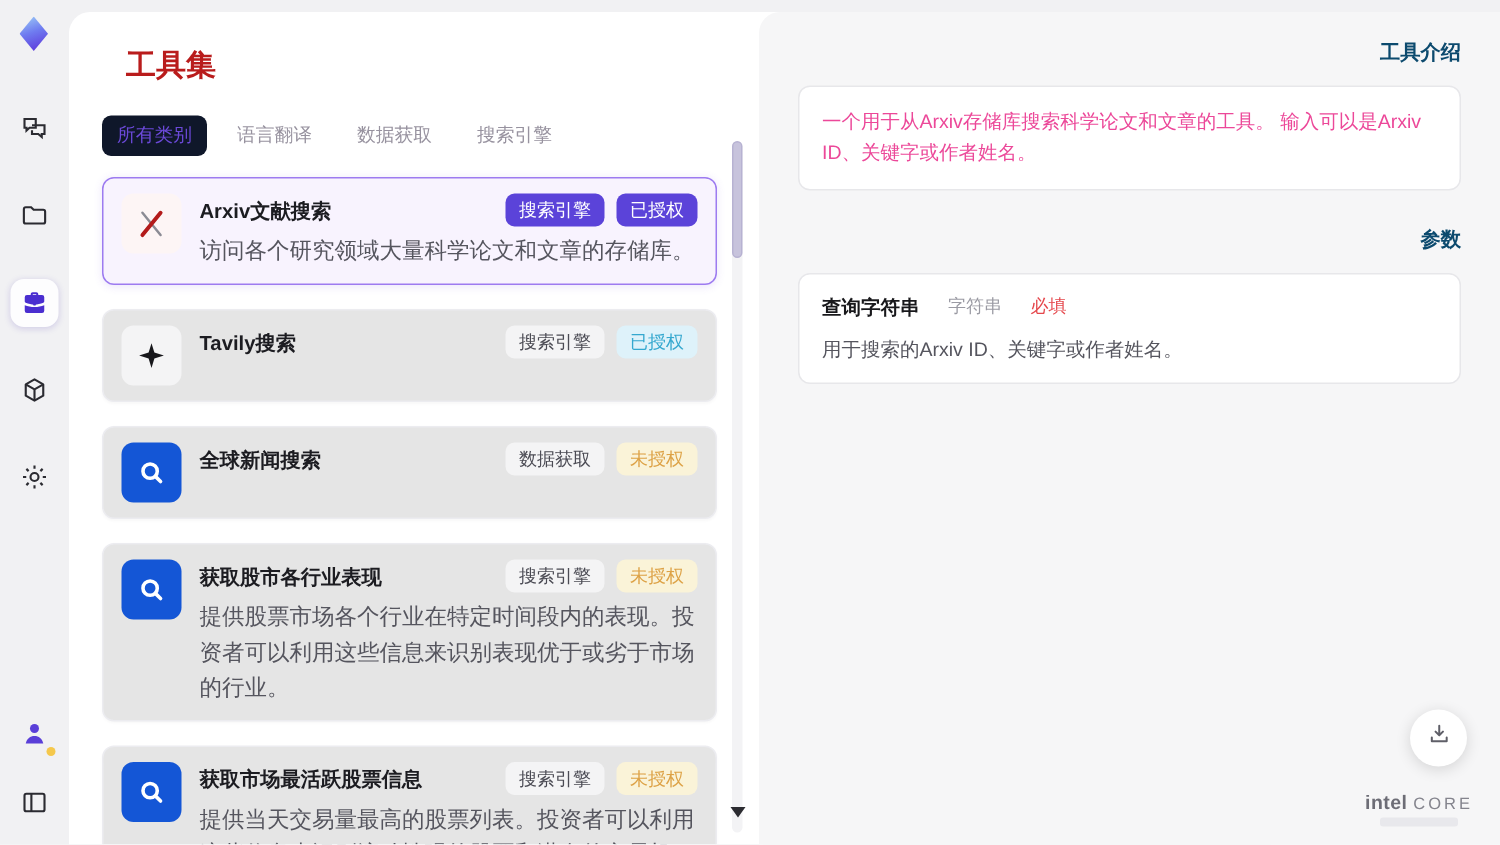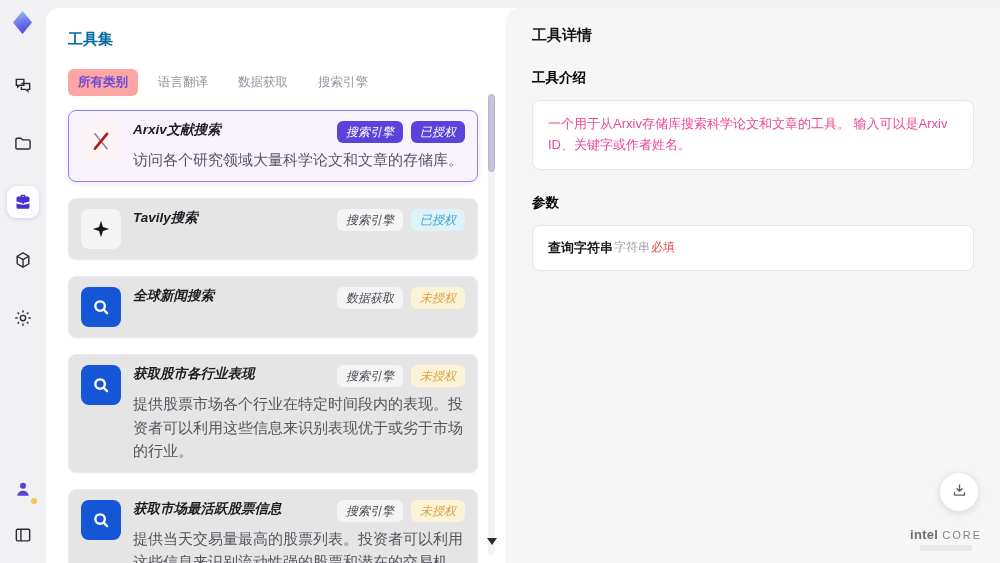--- a/index.html
+++ b/index.html
@@ -23,36 +23,36 @@
   .user-dot { position:relative; }
   .user-dot .badge-dot { position:absolute; right:2px; bottom:1px; width:6px; height:6px;
     border-radius:50%; background:#f5c84c; }
 
   
   .sheet { flex:1; display:flex; background:#ffffff; margin-top:8px;
            border-radius:14px 0 0 0; overflow:hidden; }
 
   
   .list-pane { width:452px; flex-shrink:0; padding:16px 20px 0 22px; position:relative; overflow:hidden; }
-  .list-title { font-size:15px; font-weight:700; color:#0369a1; margin:6px 0 20px; }
+  .list-title { font-size:20px; font-weight:700; color:#b91c1c; margin:6px 16px 20px; }
   .tabs { display:flex; align-items:center; gap:10px; margin-bottom:14px; }
   .tab { font-size:12.5px; color:#97929f; padding:5px 10px; border-radius:6px; cursor:pointer; white-space:nowrap; }
-  .tab.active { color:#6b49d8; background:#fca5a5; font-weight:700; }
+  .tab.active { color:#6b49d8; background:#0f172a; font-weight:400; }
 
   .cards { display:flex; flex-direction:column; gap:16px; }
   .card { display:flex; gap:12px; padding:10px 12px; border:1px solid #ececf0; border-radius:8px;
           background:#e5e5e5; cursor:pointer; box-shadow:0 1px 2px rgba(0,0,0,.03); }
   .card.selected { border:1.5px solid #9d7bf0; background:#f8f3fe; box-shadow:0 1px 6px rgba(120,80,230,.14); }
   .ticon { width:40px; height:40px; border-radius:8px; flex-shrink:0; display:flex;
            align-items:center; justify-content:center; }
   .ticon.arxiv { background:#fdf5f5; }
   .ticon.tavily { background:#f4f4f5; }
   .ticon.blue-search { background:#1456d6; }
   .card-body { flex:1; min-width:0; }
-  .card-row1 { display:flex; justify-content:space-between; align-items:flex-start; gap:2px;font-style:italic; }
+  .card-row1 { display:flex; justify-content:space-between; align-items:flex-end; gap:2px; }
   .tool-name { font-size:13.5px; font-weight:700; color:#1c1c21; line-height:1.4; }
   .badges { display:flex; gap:8px; flex-shrink:0; }
   .badge { font-size:12px; line-height:1; padding:5px 9px; border-radius:6px; white-space:nowrap; }
   .badge.solid { background:#5b43d9; color:#ffffff; }
   .badge.plain { background:#f4f4f5; color:#4b4b54; }
   .badge.blue  { background:#def2fa; color:#35a8cf; }
   .badge.orange{ background:#faf3d8; color:#dda246; }
   .tool-desc { font-size:15px; color:#55555e; line-height:1.55; margin-top:5px; }
 
   
@@ -60,25 +60,25 @@
   .list-scrollbar .track { position:absolute; inset:0; background:#f3f3f5; border-radius:4px; }
   .list-scrollbar .thumb { position:absolute; top:0; left:0; width:7px; height:78px;
     background:#c7c3dc; border-radius:4px; border:1px solid #b7b2d2; }
   .scroll-arrow { position:absolute; right:1px; bottom:18px; width:0; height:0;
     border-left:5px solid transparent; border-right:5px solid transparent; border-top:7px solid #2c2c31; }
 
   
   .details-pane { flex:1; background:#f6f6f7; border-radius:14px 0 0 0; margin-left:8px;
                   padding:18px 26px; position:relative; }
   .details-title { font-size:15px; font-weight:700; color:#18181b; margin-bottom:24px; }
-  .section-head { font-size:13.5px; font-weight:700; color:#000000; margin-bottom:13px; }
+  .section-head { font-size:13.5px; font-weight:700; color:#0c4a6e; margin-bottom:13px;text-align:right; }
   .detail-card { background:#ffffff; border:1px solid #e7e7ea; border-radius:8px;
                  padding:13px 15px; margin-bottom:24px; }
   .intro-text { font-size:13px; color:#ec4899; line-height:1.6; }
-  .param-line { display:flex; align-items:flex-start; gap:1px; }
+  .param-line { display:flex; align-items:flex-start; gap:19px; }
   .param-name { font-size:13px; font-weight:700; color:#18181b; }
   .param-type { font-size:12px; color:#9a9aa3; }
   .param-required { font-size:12px; color:#e5484d; }
   .param-desc { font-size:13px; color:#55555e; margin-top:9px; line-height:1.5; }
 
   
   .fab { position:absolute; right:22px; bottom:52px; width:38px; height:38px; border-radius:50%;
          background:#ffffff; box-shadow:0 2px 10px rgba(0,0,0,.14); display:flex;
          align-items:center; justify-content:center; cursor:pointer; }
   .brand { position:absolute; right:18px; bottom:12px; text-align:left; }
@@ -266,34 +266,34 @@
 </div>
 
       <div class="list-scrollbar">
         <div class="track"></div>
         <div class="thumb"></div>
       </div>
       <div class="scroll-arrow"></div>
     </div>
 
     <div class="details-pane">
-      <div class="details-title">工具详情</div>
 
       <div class="section-head">工具介绍</div>
       <div class="detail-card">
         <div class="intro-text">一个用于从Arxiv存储库搜索科学论文和文章的工具。 输入可以是Arxiv ID、关键字或作者姓名。</div>
       </div>
 
       <div class="section-head">参数</div>
       <div class="detail-card">
         <div class="param-line">
           <span class="param-name">查询字符串</span>
           <span class="param-type">字符串</span>
           <span class="param-required">必填</span>
         </div>
+        <div class="param-desc">用于搜索的Arxiv ID、关键字或作者姓名。</div>
       </div>
 
       <div class="fab">
         <span>
           <svg width="17" height="17" viewBox="0 0 24 24" fill="none" stroke="#5f5f68" stroke-width="1.9" stroke-linecap="round" stroke-linejoin="round">
             <path d="M12 4v9M12 13l-3.5-3.5M12 13l3.5-3.5"></path>
               <path d="M5 15v3.5h14V15"></path>
           </svg>
         </span>
       </div>

